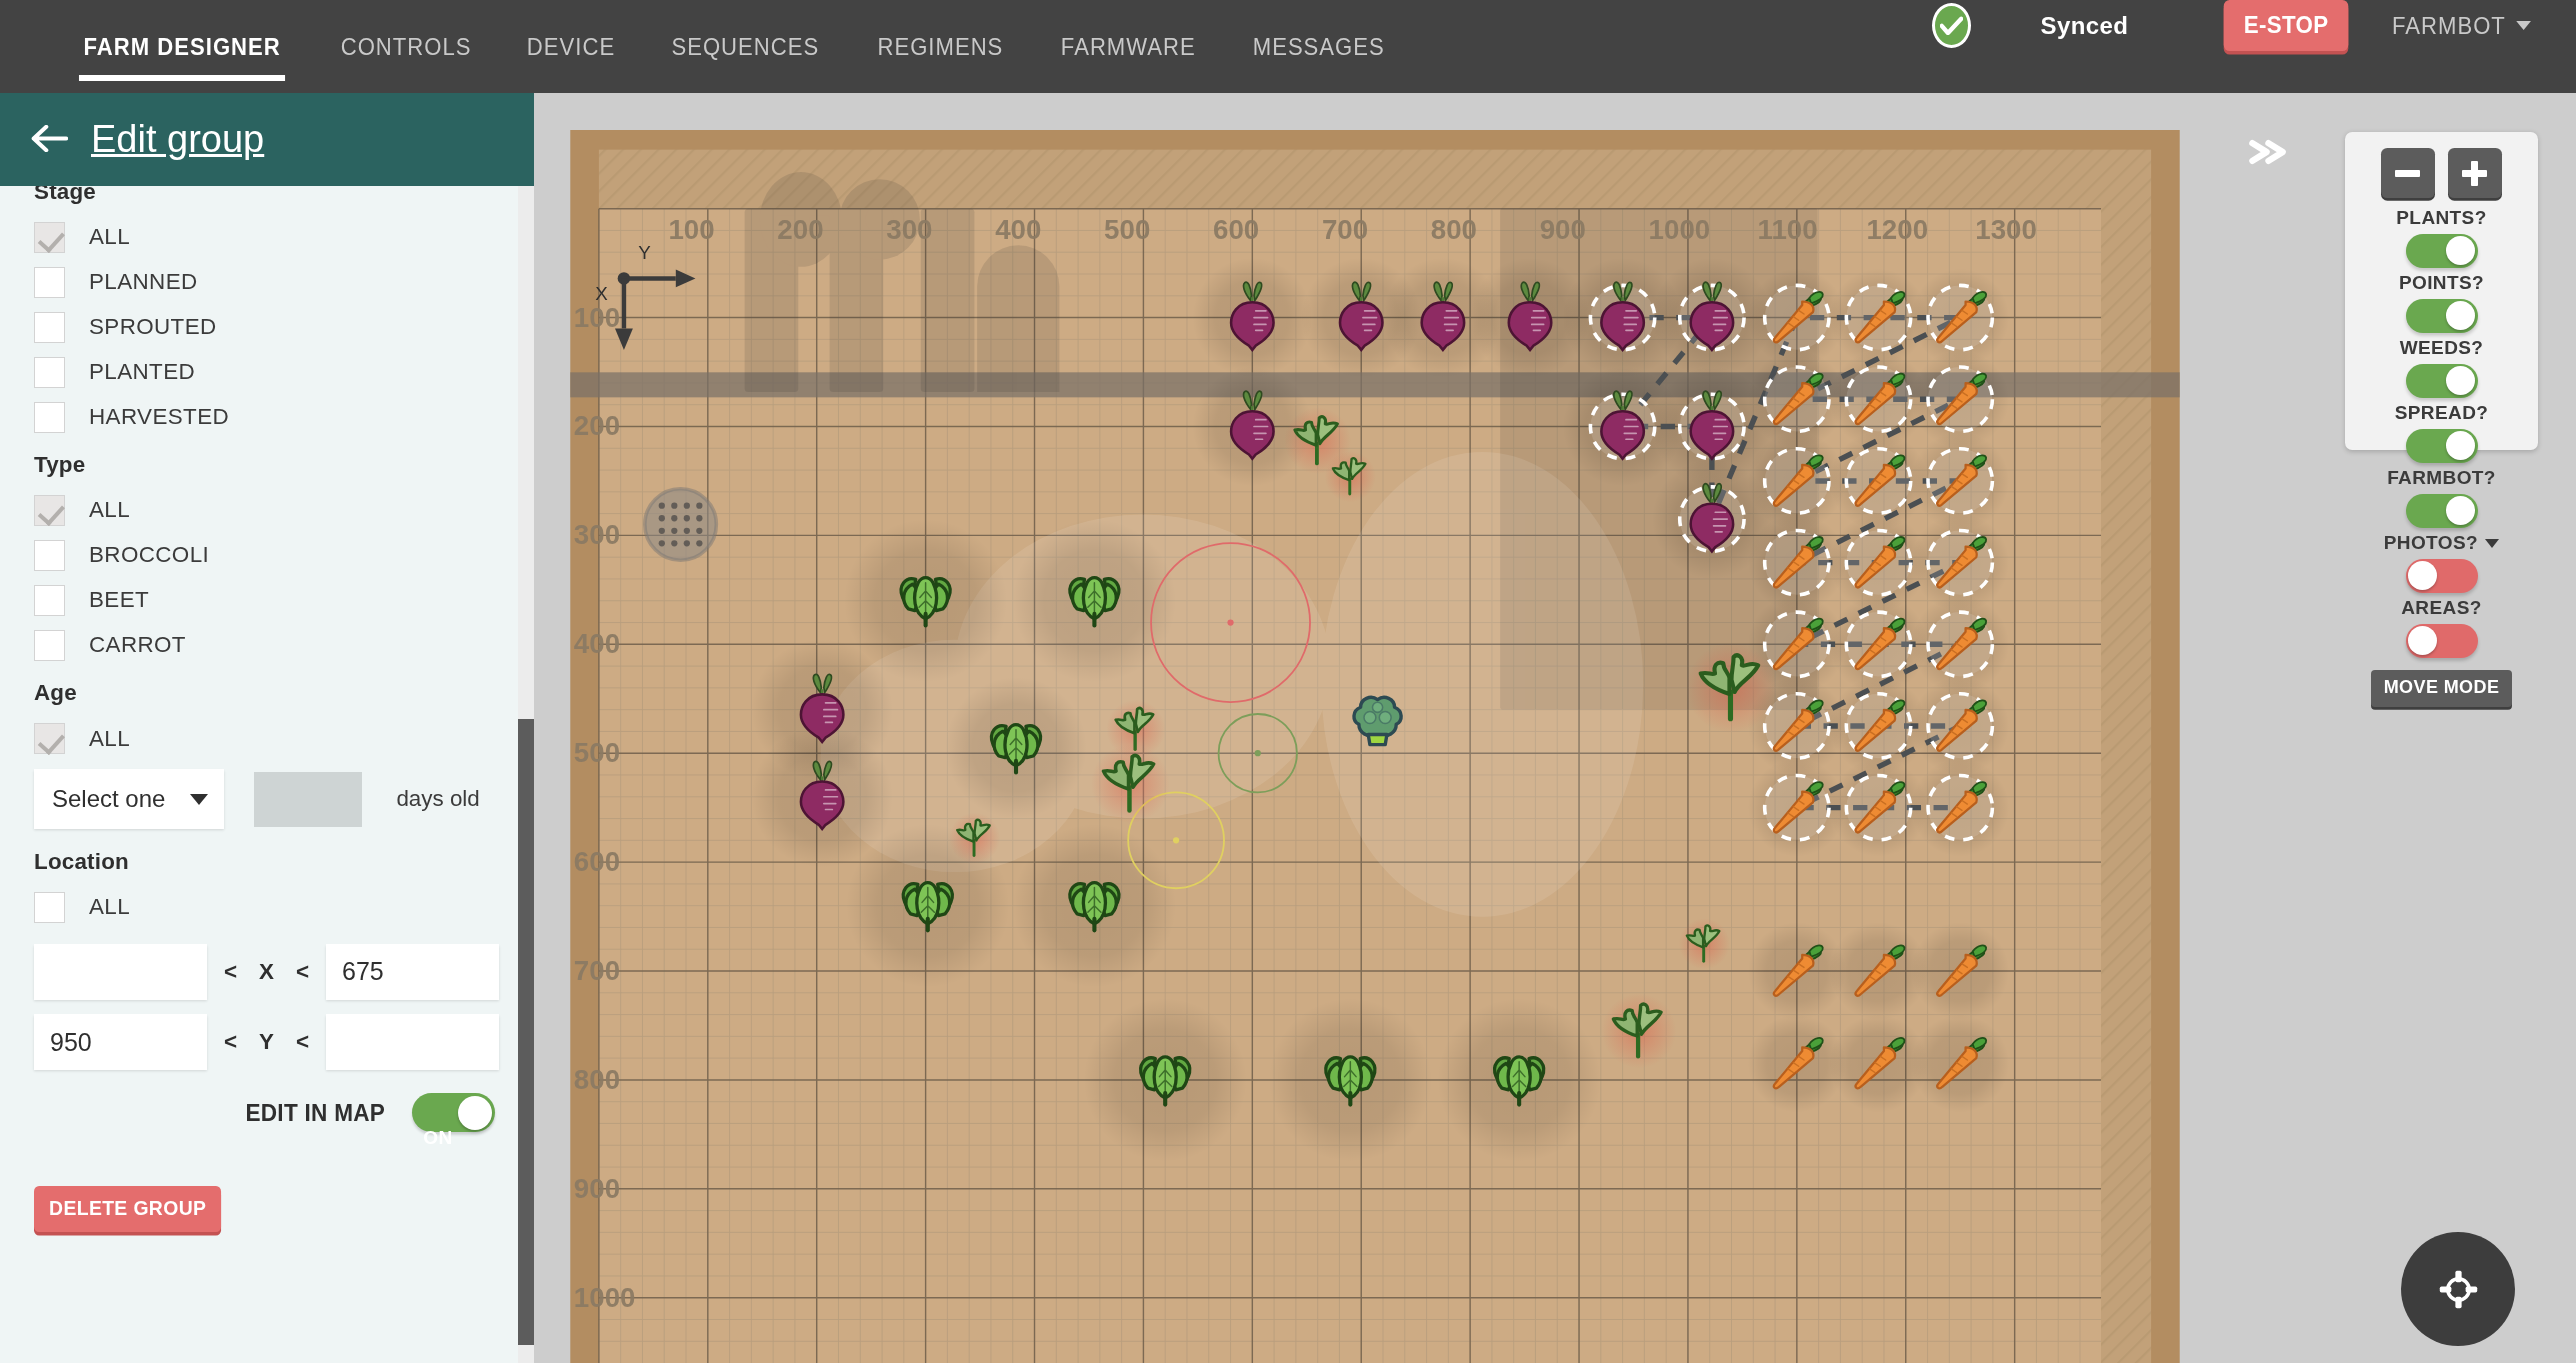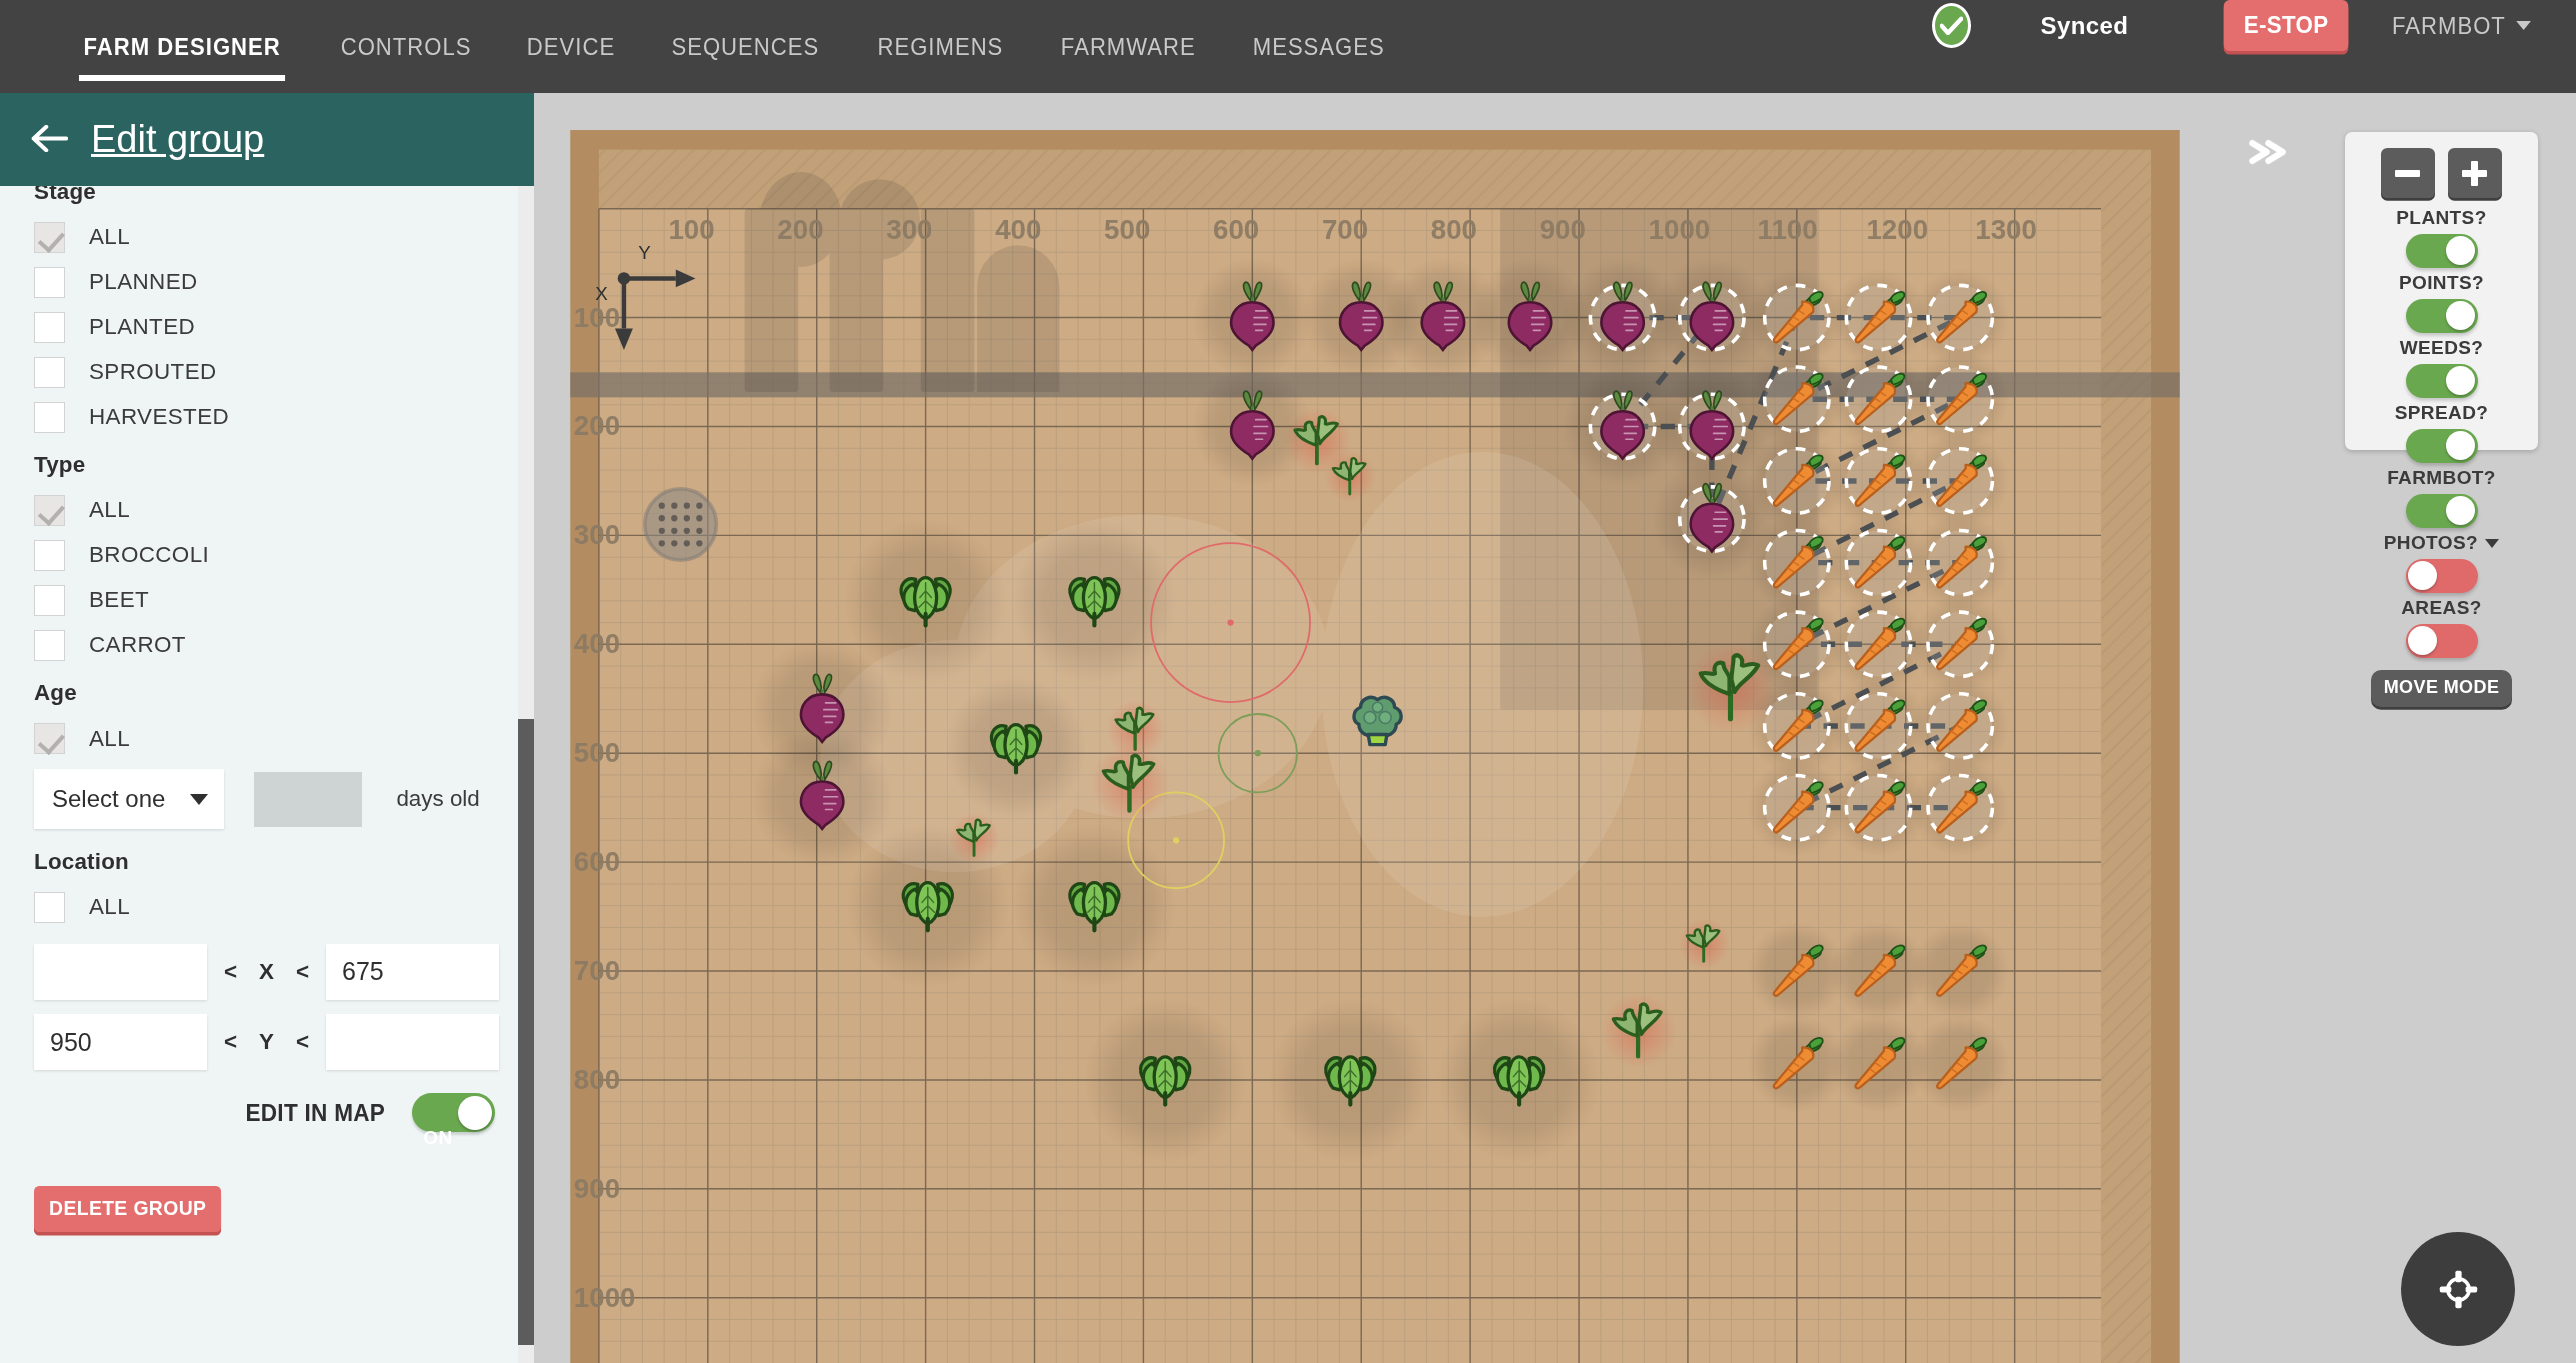--- a/index.html
+++ b/index.html
@@ -176,21 +176,21 @@
   }
   .ctrl-toggle.on { background: #6aa84f; }
   .ctrl-toggle.off { background: #e06a6a; }
   .ctrl-toggle .knob {
     position: absolute; top: 2.7px; width: 29px; height: 29px; border-radius: 50%;
     background: #fff; box-shadow: 0 1.8px 2.7px rgba(0,0,0,.25);
   }
   .ctrl-toggle.on .knob { right: 2.7px; }
   .ctrl-toggle.off .knob { left: 2.7px; }
   #move-mode {
-    margin-top: 9px; background: #5c5c5c; color: #fff; border: none; border-radius: 10px;
+    margin-top: 9px; background: #5c5c5c; color: #fff; border: none; border-radius: 4px;
     font-size: 18px; font-weight: bold; padding: 7.2px 12.5px 9px; box-shadow: 0 2.7px 0 #3f3f3f;
     cursor: pointer; letter-spacing: 0.4px; font-family: "Liberation Sans", sans-serif;
     font-stretch: condensed;
   }
   .caret-sm { width: 0; height: 0; border-left: 7.2px solid transparent;
     border-right: 7.2px solid transparent; border-top: 9px solid #3b3b3b; }
 
   
   #locate-fab {
     position: absolute; left: 2401px; top: 1232px; width: 114px; height: 114px;
@@ -244,25 +244,25 @@
     <div class="cb-row">
       <span class="cb checked"></span>
       <span class="cb-label">ALL</span>
     </div>
     <div class="cb-row">
       <span class="cb"></span>
       <span class="cb-label">PLANNED</span>
     </div>
     <div class="cb-row">
       <span class="cb"></span>
+      <span class="cb-label">SPROUTED</span>
+    </div>
+    <div class="cb-row">
+      <span class="cb"></span>
       <span class="cb-label">PLANTED</span>
-    </div>
-    <div class="cb-row">
-      <span class="cb"></span>
-      <span class="cb-label">SPROUTED</span>
     </div>
     <div class="cb-row">
       <span class="cb"></span>
       <span class="cb-label">HARVESTED</span>
     </div>
 
     
     <div class="section-head">Type</div>
     <div class="cb-row">
       <span class="cb checked"></span>

